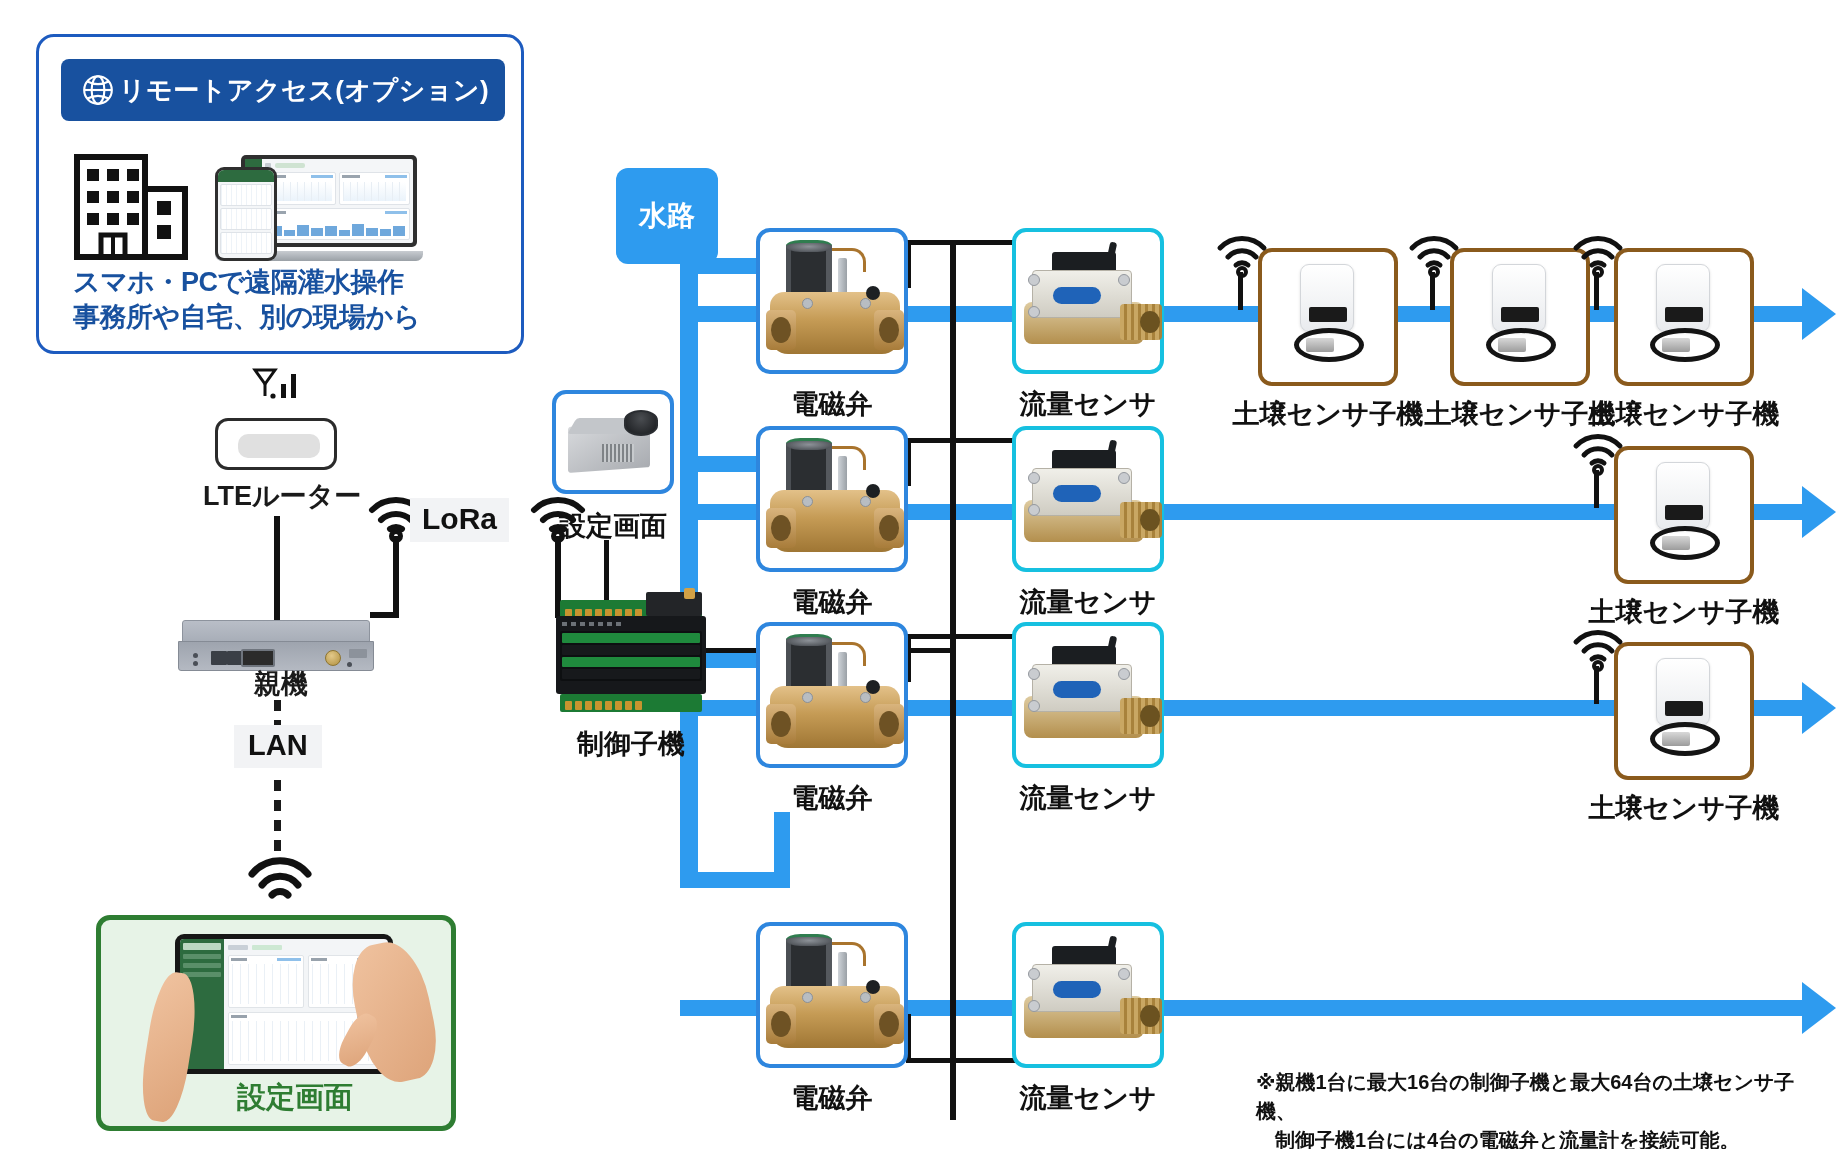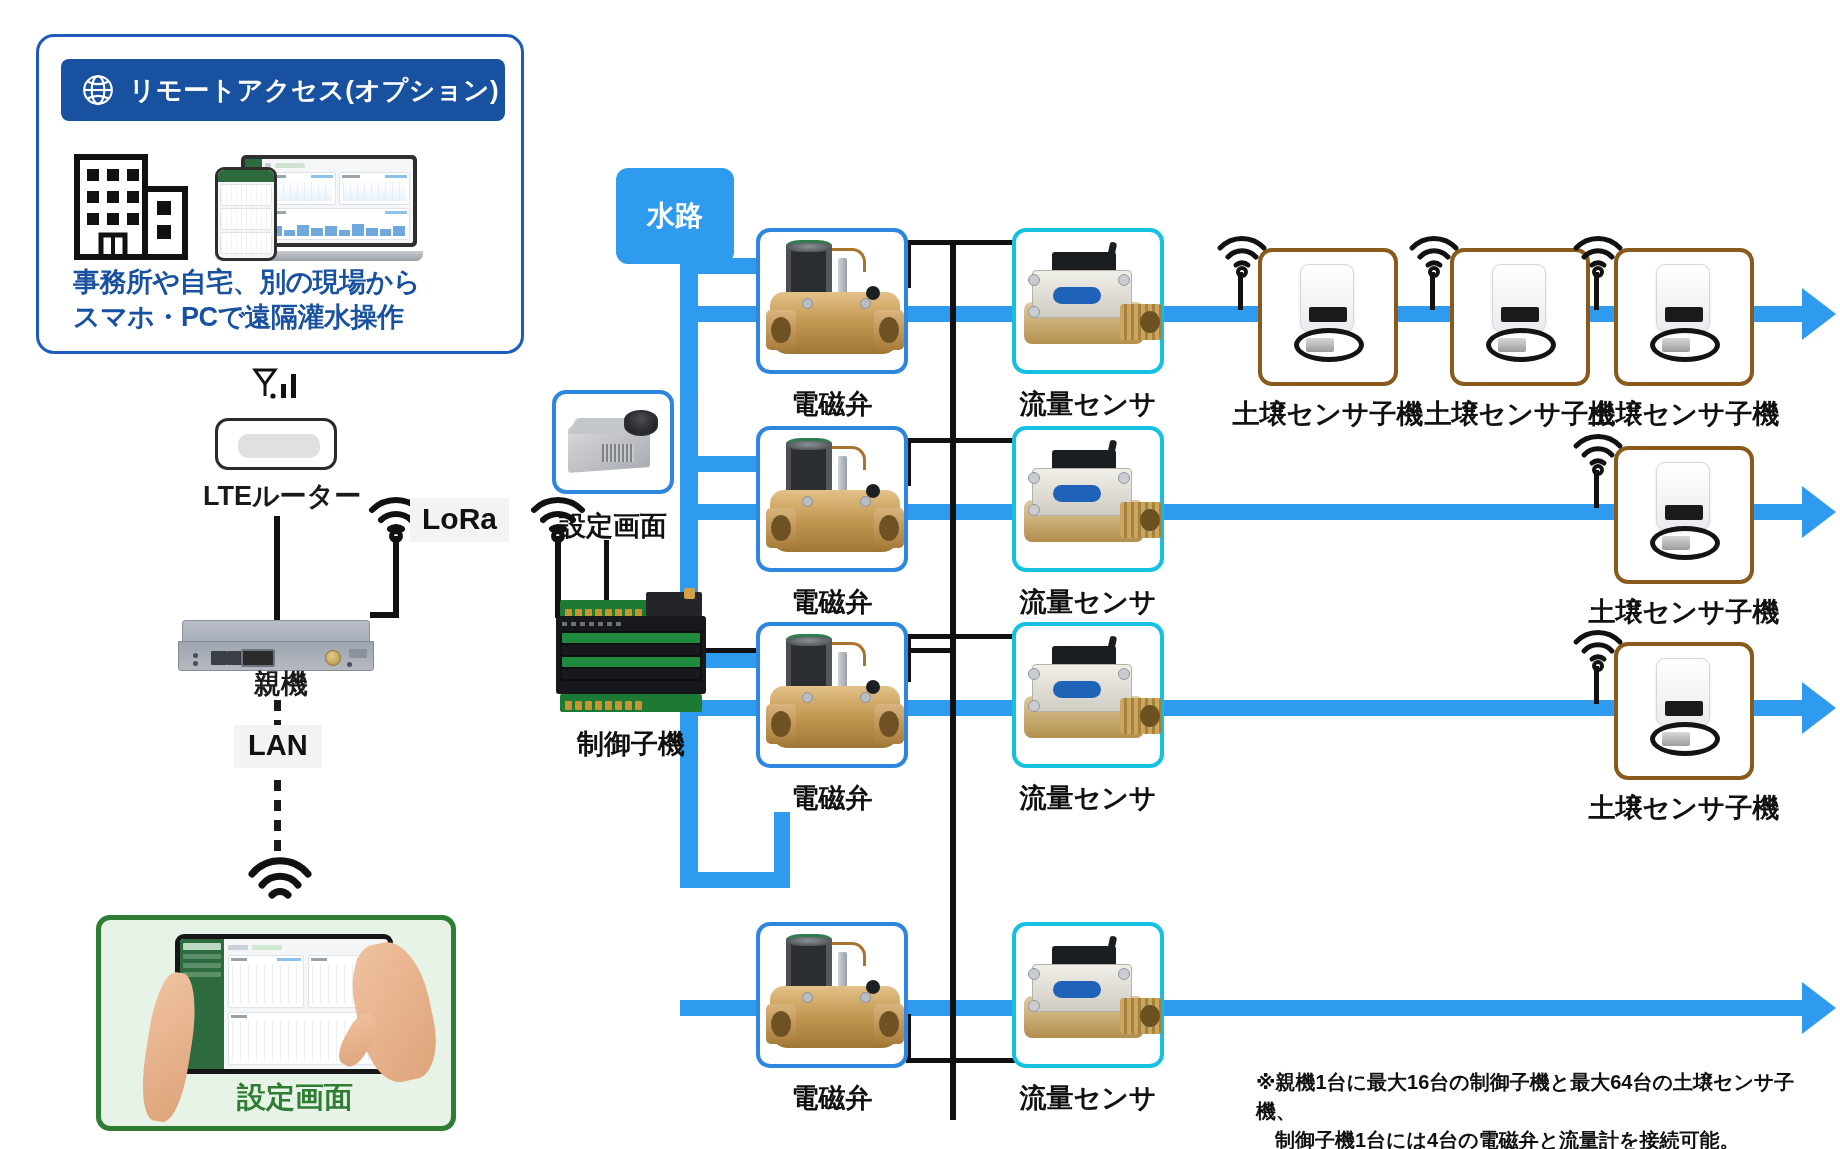--- a/index.html
+++ b/index.html
@@ -14,21 +14,21 @@
   .abs { position: absolute; }
 
   
   .remote-card {
     left: 36px; top: 34px; width: 488px; height: 320px;
     border: 3px solid #1d5bbf; border-radius: 18px; background: #fff;
   }
   .remote-header {
     position: absolute; left: 22px; top: 22px; width: 444px; height: 62px;
     background: #18519f; border-radius: 8px;
-    display: flex; align-items: center; gap: 14px; padding-left: 20px;
+    display: flex; align-items: center; gap: 4px; padding-left: 20px;
   }
   .remote-header .title {
     color: #ffffff; font-size: 26px; font-weight: bold; letter-spacing: .5px;
   }
   .globe { width: 34px; height: 34px; flex: none; }
 
   .devices-row {
     position: absolute; left: 34px; top: 104px; width: 420px; height: 120px;
     display: flex; align-items: flex-end; gap: 26px;
   }
@@ -160,21 +160,21 @@
     background: linear-gradient(135deg, #f0c3a0, #dda379);
   }
   .lbl-setting {
     left: 0; right: 0; top: 158px; text-align: center;
     color: #2e7d32; font-size: 29px; font-weight: bold; padding-left: 38px;
   }
 
   
   .pipe { position: absolute; background: #2e9bef; }
   .suiro-box {
-    left: 616px; top: 168px; width: 118px; height: 96px;
+    left: 616px; top: 168px; width: 102px; height: 96px;
     background: #2e9bef; border-radius: 12px;
     display: flex; align-items: center; justify-content: center;
   }
   .suiro-box span { color: #fff; font-size: 28px; font-weight: bold; }
 
   
   .dev-box {
     position: absolute; background: #fff; border-radius: 14px;
   }
   .dev-box.valve { border: 4px solid #2e86de; width: 152px; height: 146px; }
@@ -373,22 +373,22 @@
               <div class="ph-card"></div>
               <div class="ph-card"></div>
               <div class="ph-card"></div>
             </div>
           </div>
         </div>
       </div>
     </div>
 
     <div class="remote-caption">
+      <div>スマホ・PCで遠隔灌水操作</div>
       <div>事務所や自宅、別の現場から</div>
-      <div>スマホ・PCで遠隔灌水操作</div>
     </div>
   </div>
 
   <svg class="sig-icon" style="left:252px; top:366px; width:52px; height:44px;" viewBox="0 0 52 44">
     <path d="M3 4 L23 4 L13 18 Z" fill="none" stroke="#111" stroke-width="3"></path>
     <line x1="13" y1="18" x2="13" y2="30" stroke="#111" stroke-width="3"></line>
     <circle cx="21" cy="30" r="2.6" fill="#111"></circle>
     <rect x="29" y="18" width="5" height="14" fill="#111"></rect>
     <rect x="39" y="8" width="5" height="24" fill="#111"></rect>
   </svg>

